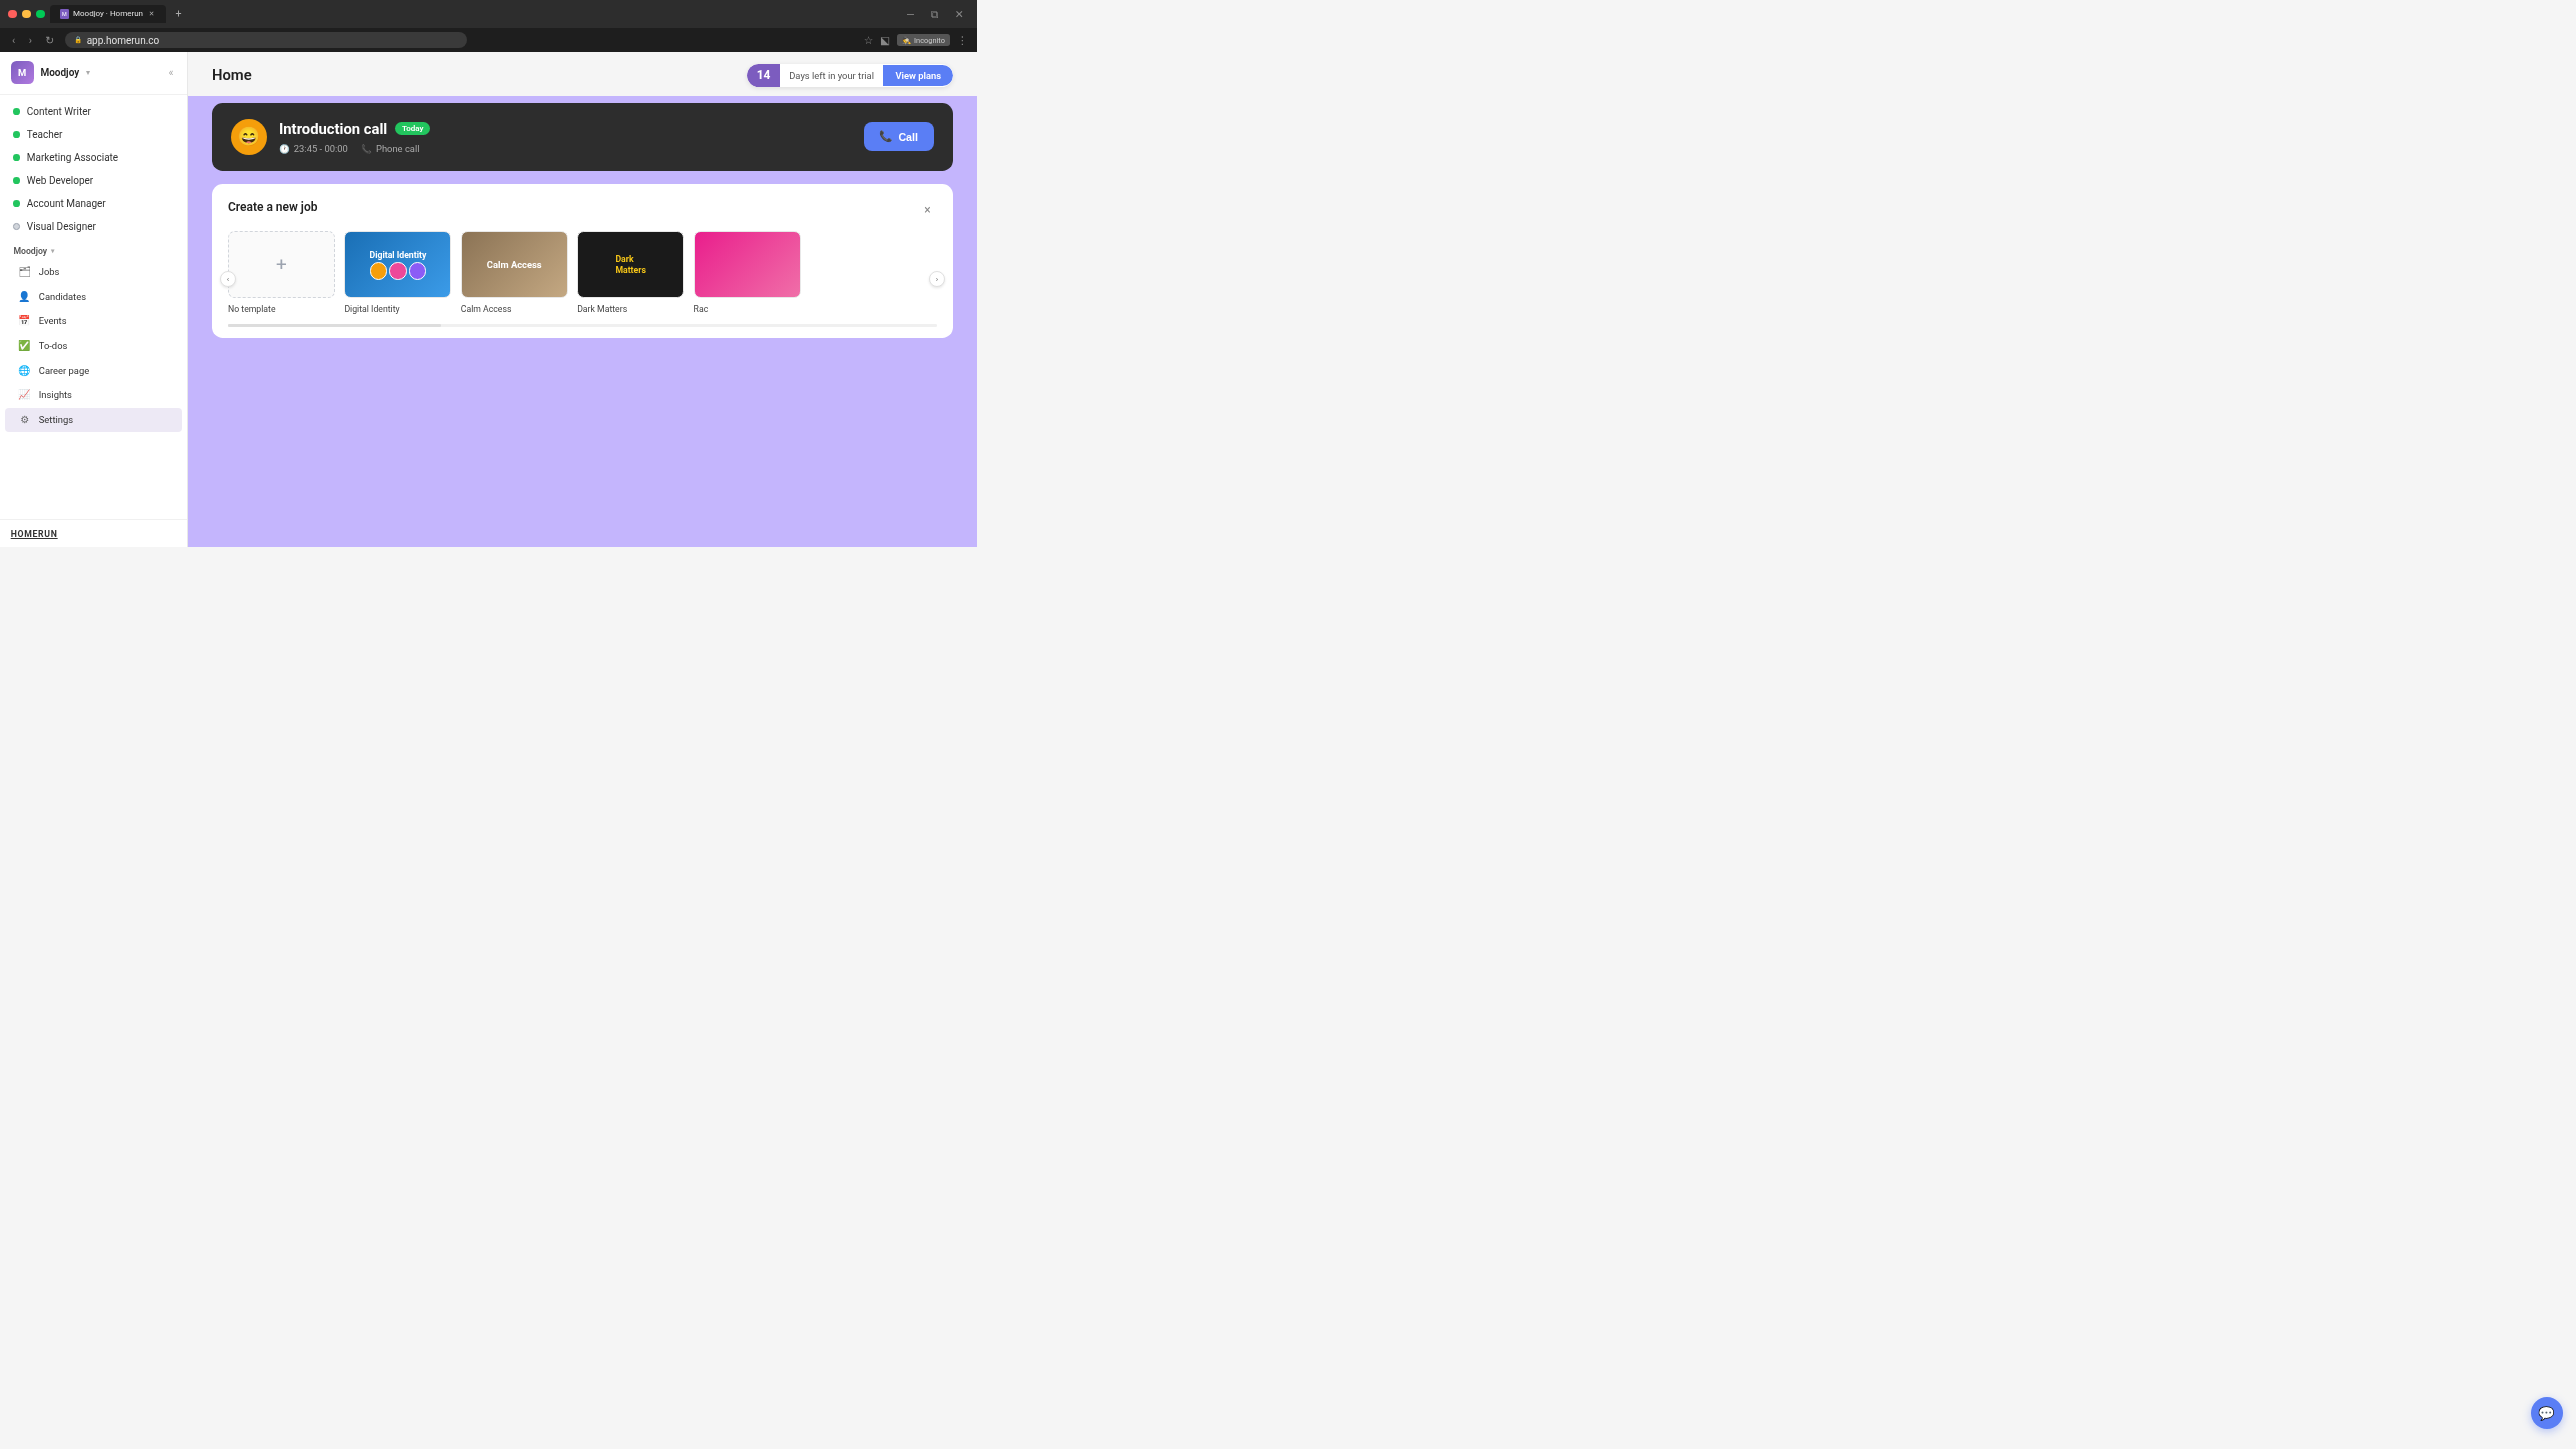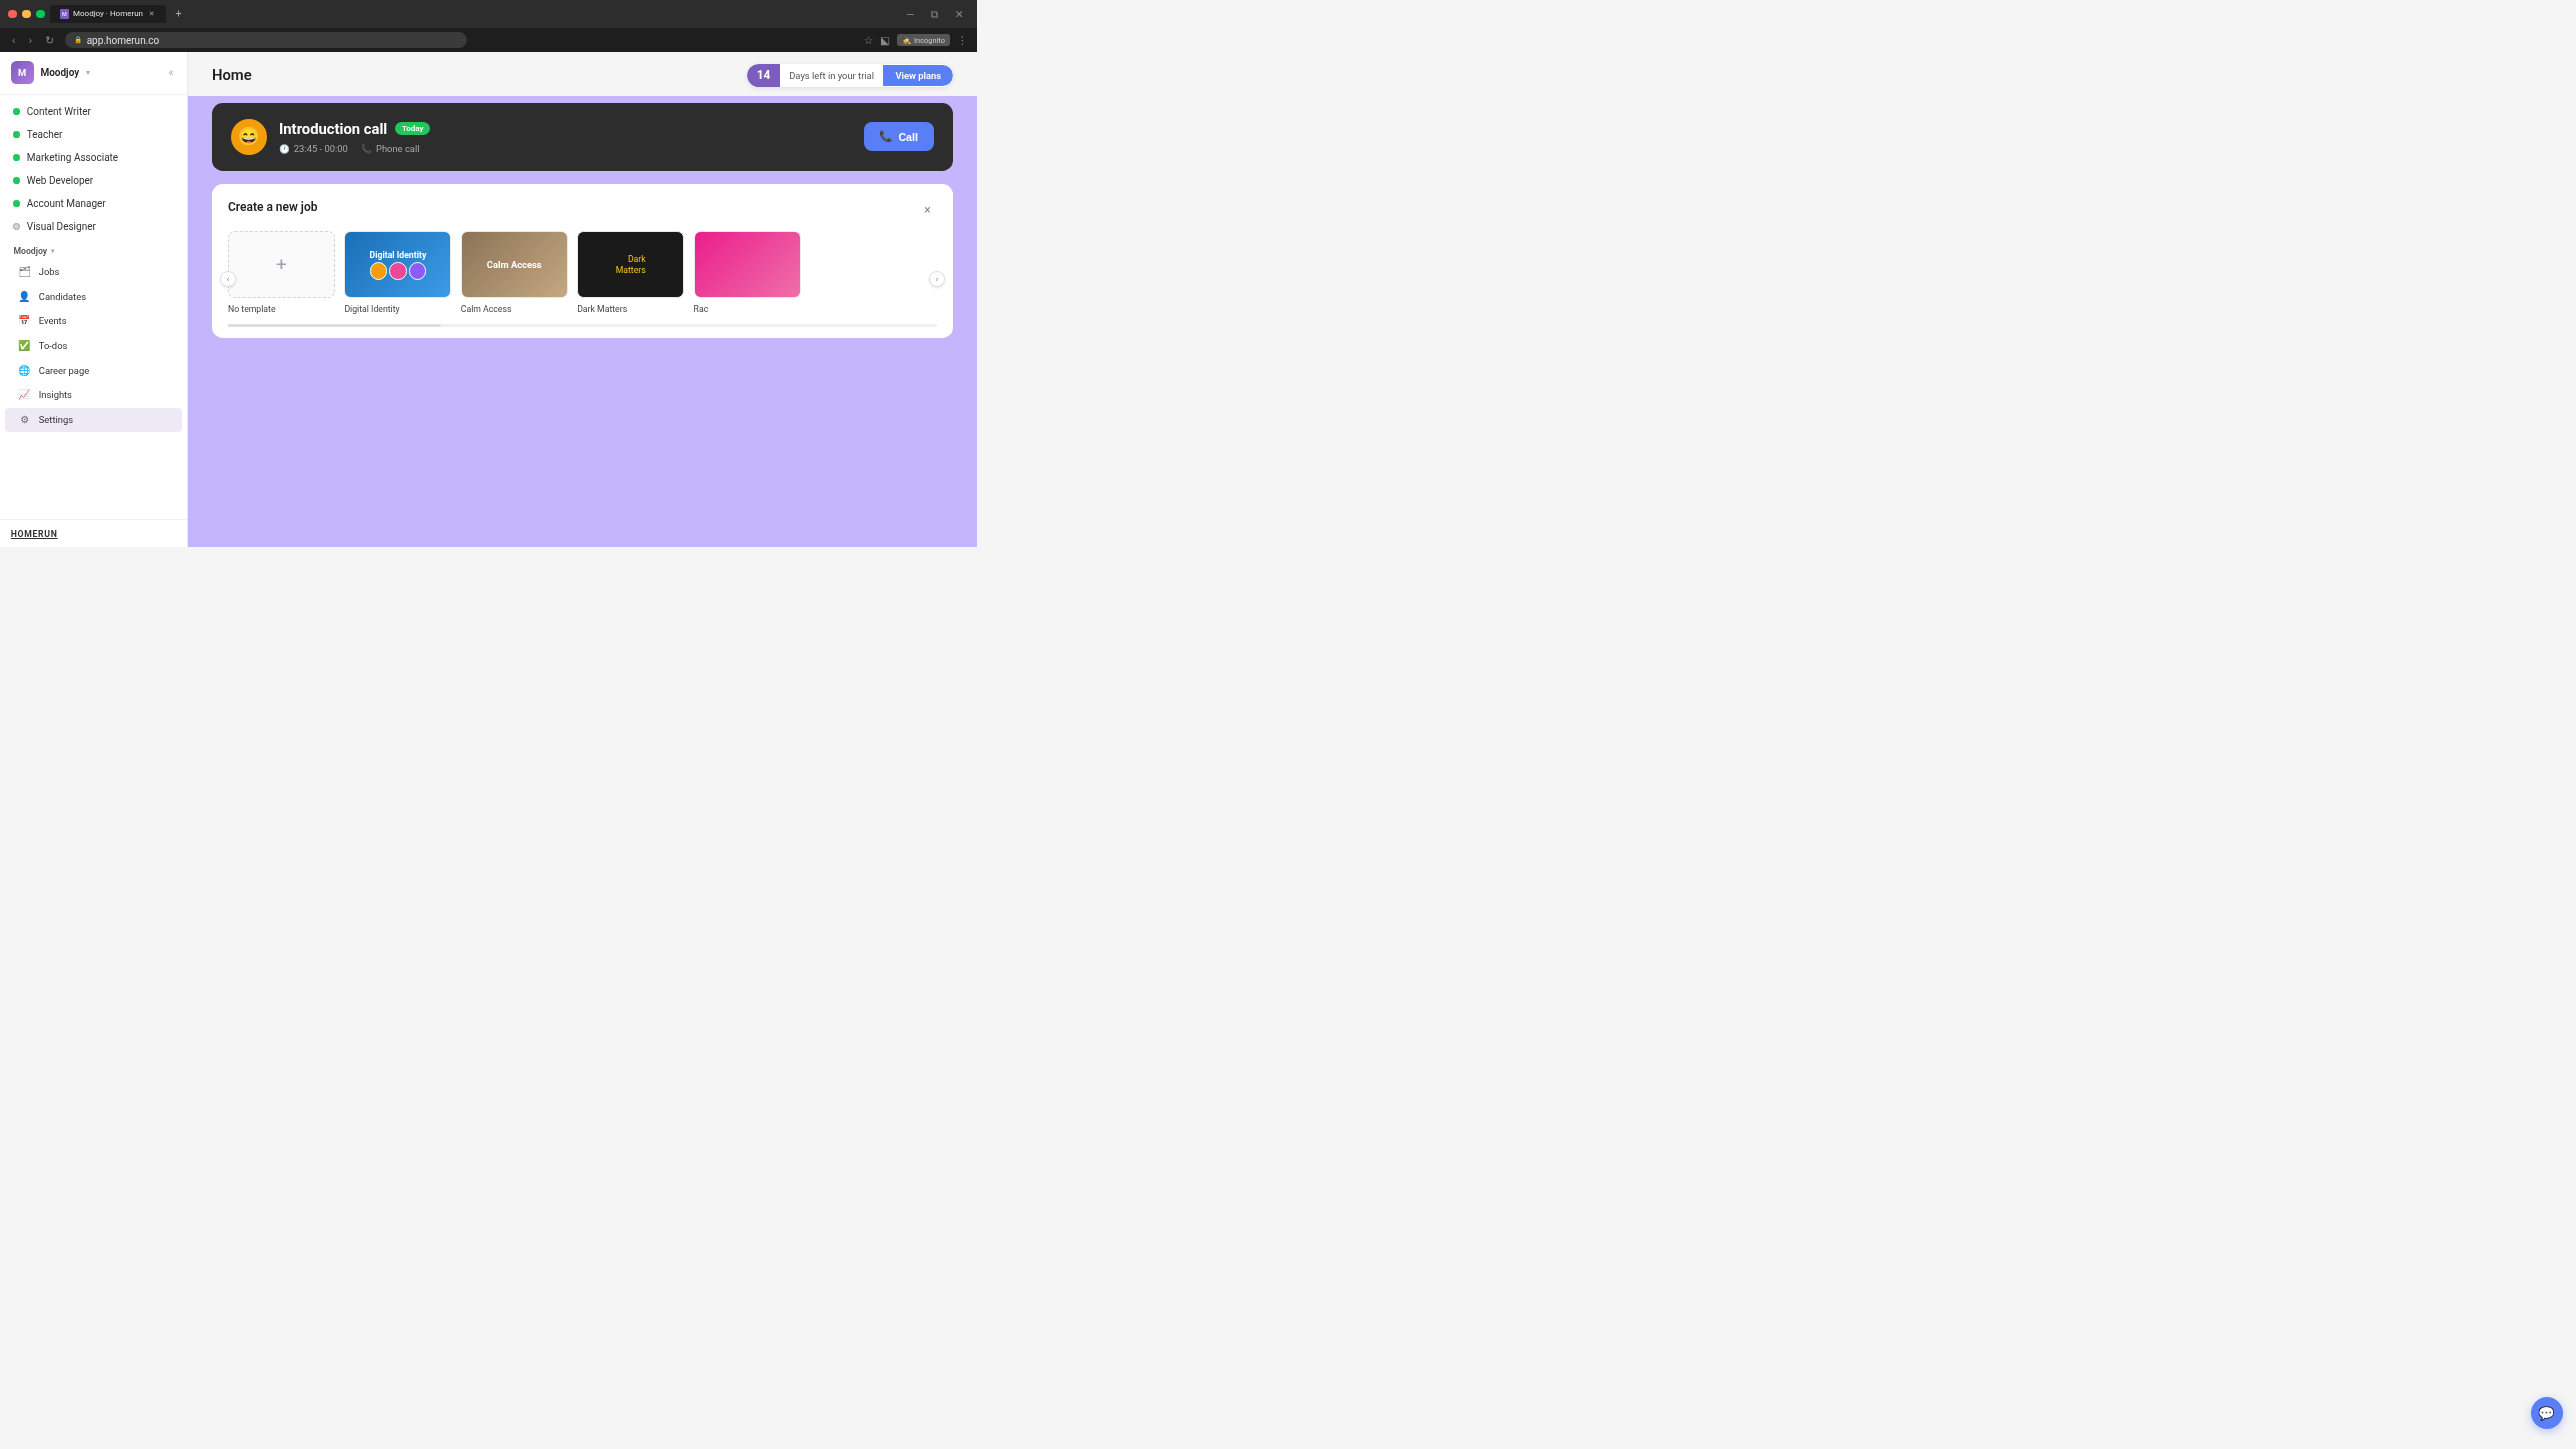--- a/index.html
+++ b/index.html
@@ -554,22 +554,22 @@
       color: white;
       font-size: 9.4px;
       font-weight: 700;
       text-align: center;
       padding: 5.4px;
       line-height: 1.3;
     }
     .dm-content {
       color: #f5c518;
       font-size: 8.7px;
-      font-weight: 400;
-      text-align: right;
+      font-weight: 700;
+      text-align: left;
       padding: 5.4px;
       line-height: 1.2;
     }
 
     
     .chat-fab {
       position: fixed;
       bottom: 20px;
       right: 13.4px;
       width: 32px;

